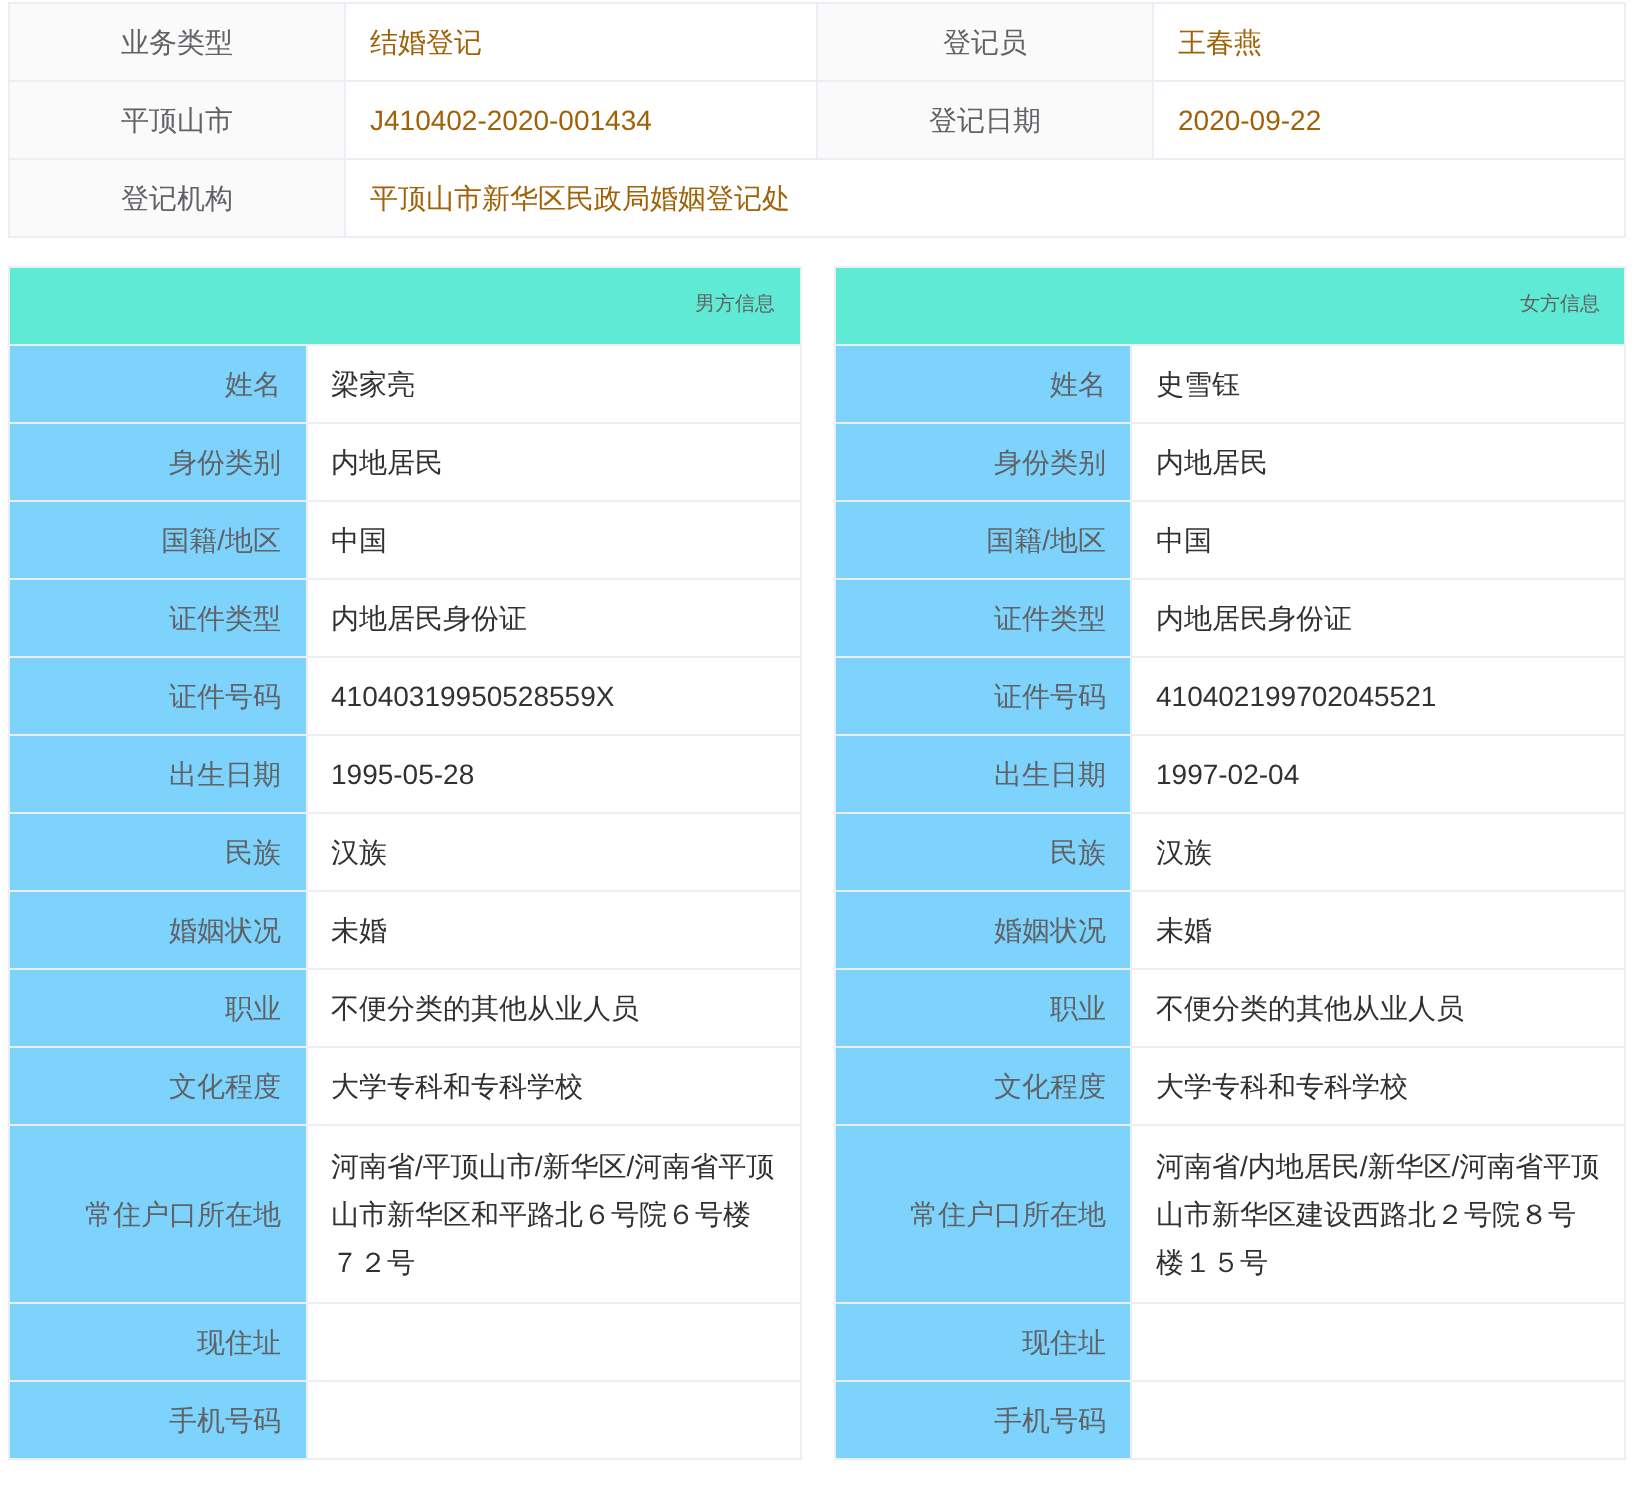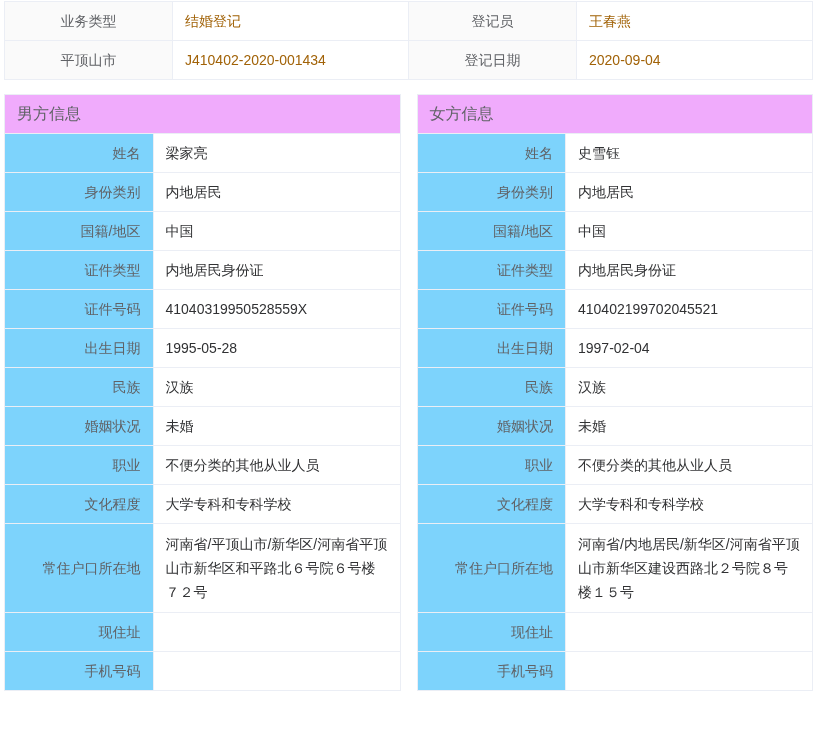--- a/index.html
+++ b/index.html
@@ -69,25 +69,25 @@
   }
   .panel td {
     border-right: 1px solid #ebeef5;
     border-bottom: 1px solid #ebeef5;
     padding: 0 12px;
     font-size: 14px;
     line-height: 20px;
     vertical-align: middle;
   }
   .panel .hdr {
-    background: #f0abfc;
+    background: #5eead4;
     color: #606266;
-    text-align: left;
-    height: 38px;
-    font-size: 16px;
+    text-align: right;
+    height: 38px;
+    font-size: 10px;
   }
   .panel .k {
     background: #7dd3fc;
     color: #606266;
     text-align: right;
     width: 148px;
     height: 38px;
   }
   .panel .v {
     background: #ffffff;
@@ -122,21 +122,25 @@
       <tr>
         <td class="lbl">业务类型</td>
         <td class="val">结婚登记</td>
         <td class="lbl">登记员</td>
         <td class="val">王春燕</td>
       </tr>
       <tr>
         <td class="lbl">平顶山市</td>
         <td class="val">J410402-2020-001434</td>
         <td class="lbl">登记日期</td>
-        <td class="val">2020-09-04</td>
+        <td class="val">2020-09-22</td>
+      </tr>
+      <tr>
+        <td class="lbl">登记机构</td>
+        <td class="val" colspan="3">平顶山市新华区民政局婚姻登记处</td>
       </tr>
     </tbody>
   </table>
 
   <div class="panels">
 
     <div class="panel">
       <table>
         <colgroup>
           <col style="width:148px">

